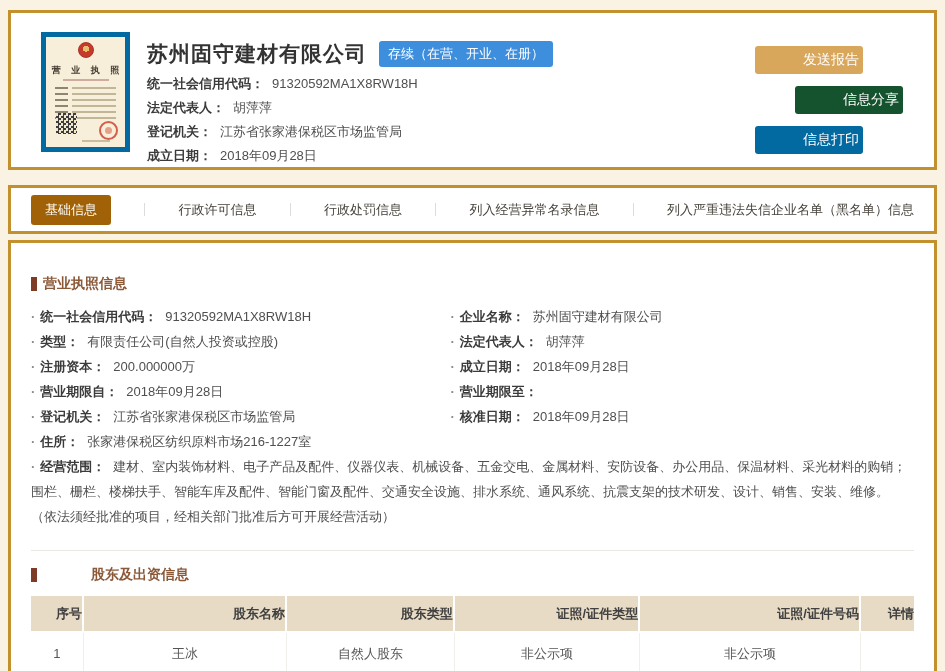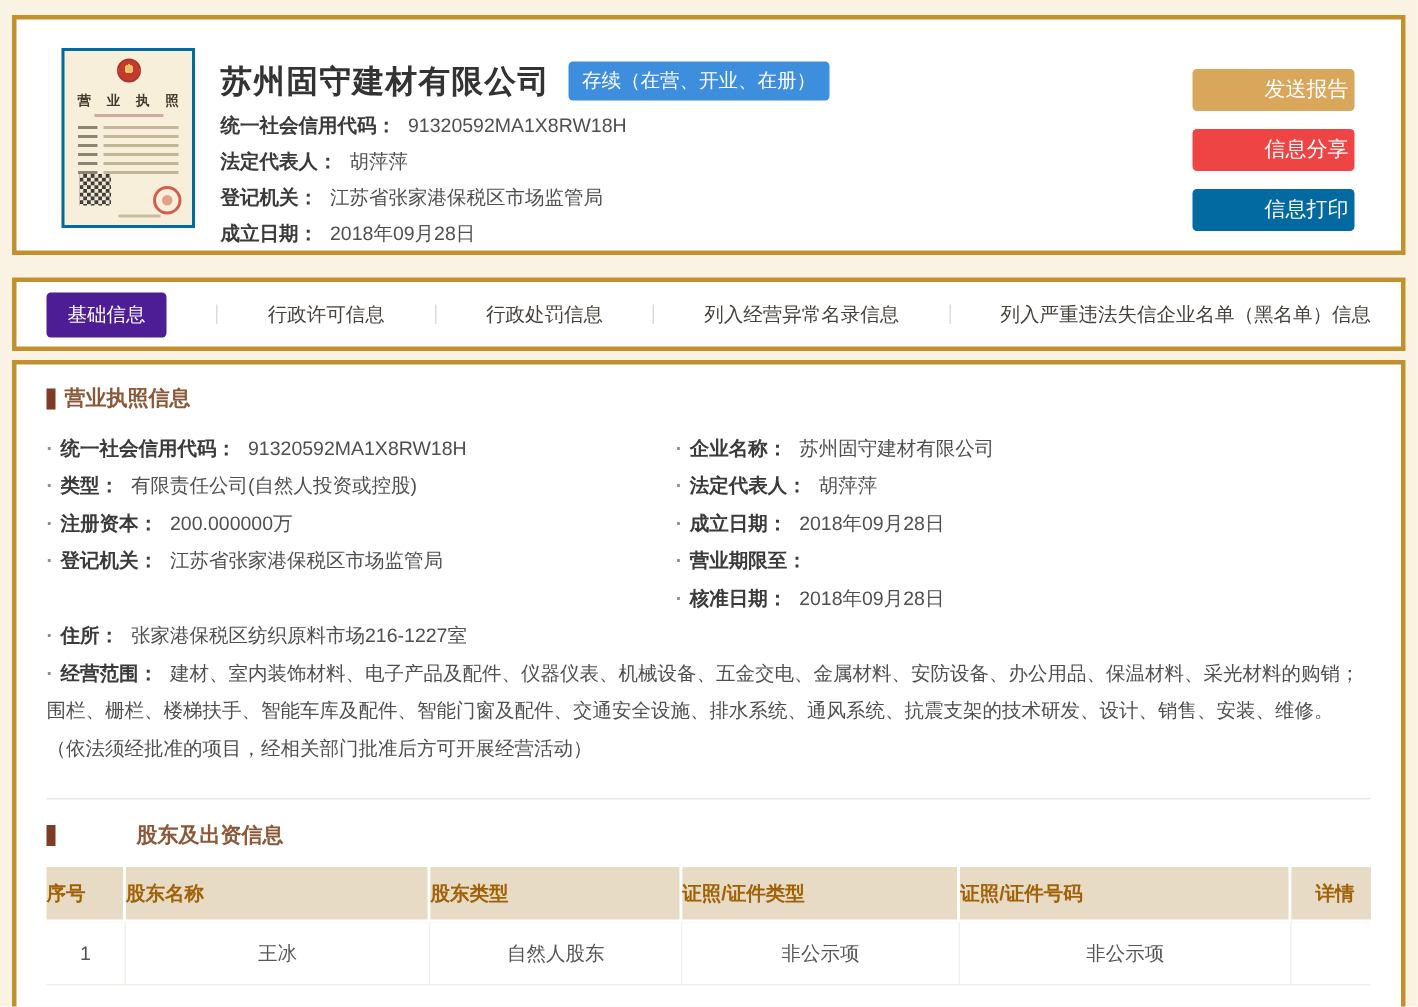--- a/index.html
+++ b/index.html
@@ -13,21 +13,21 @@
   .card {
     position: absolute; left: 8px; width: 929px;
     background: #fff;
     border: 3px solid #C2902C;
   }
   
   #header-card { top: 10px; height: 160px; }
   .license {
     position: absolute; left: 30px; top: 19px;
     width: 89px; height: 120px;
-    background: #F7EFDA; border: 2px solid #0369a1;
+    background: #F7EFDA; border: 5px solid #0369a1;
   }
   .emblem {
     position: absolute; top: 5px; left: 50%; transform: translateX(-50%);
     width: 16px; height: 16px; border-radius: 50%;
     background: radial-gradient(circle at 50% 42%, #E8C06A 0 3px, #C43A2B 3px);
     border: 1px solid #A93226;
   }
   .lic-title {
     position: absolute; top: 27px; width: 100%;
     text-align: center; font-size: 9px; font-weight: bold;
@@ -66,59 +66,59 @@
   .hfld .lbl { font-weight: bold; color: #3B3B3B; }
   .hfld .val { color: #4F4F4F; margin-left: 8px; }
 
   .hbtns { position: absolute; right: 31px; top: 33px; display: flex; flex-direction: column; gap: 12px; }
   .hbtn {
     width: 108px; height: 28px; border: none; border-radius: 3px;
     color: #fff; font-size: 14px; text-align: right; padding-right: 4px;
     font-family: "Liberation Sans", sans-serif; cursor: pointer;
   }
   .hbtn.b0 { background: #D8A75B; }
-  .hbtn.b1 { background: #ef4444; }
+  .hbtn.b1 { background: #14532d; margin-left: 40px; }
   .hbtn.b2 { background: #0369a1; }
 
   
   #tab-card { top: 185px; height: 49px; }
   .tabs {
     height: 100%; display: flex; align-items: center;
     justify-content: space-between; padding: 0 20px;
   }
   .tab { font-size: 13px; color: #45413B; cursor: pointer; white-space: nowrap; }
   .tab.active {
-    background: #4c1d95; color: #fff;
+    background: #a16207; color: #fff;
     padding: 6px 14px; border-radius: 3px;
   }
   .tab-div { width: 1px; height: 13px; background: #DCDCDC; }
 
   
   #content-card { top: 240px; height: 470px; padding: 12px 20px 0 20px; }
-  .sec-title { display: flex; align-items: center; margin-top: 2px; }
+  .sec-title { display: flex; align-items: center; margin-top: 20px; }
   .sec-bar { width: 6px; height: 14px; background: #7E3B26; margin-right: 6px; }
   .sec-text { font-size: 14px; font-weight: bold; color: #8B5838; }
 
   .info-cols { display: flex; margin-top: 11px; }
   .info-col-left { width: 47.5%; }
   .info-col-right { flex: 1; }
   .fld { font-size: 13px; line-height: 25px; white-space: nowrap; }
   .fld::before { content: "·"; color: #8a8a8a; font-weight: bold; margin-right: 5px; }
   .fld .lbl { font-weight: bold; color: #3B3B3B; }
   .fld .val { color: #4F4F4F; margin-left: 8px; }
   .fld-full { font-size: 13px; line-height: 25px; margin-top: 0; }
   .fld-full.wrap { white-space: normal; }
 
   .hr { border-top: 1px solid #E9E7E1; margin-top: 21px; }
   .sec2 { margin-top: 15px; gap: 48px; }
 
   table.sh-table { width: 100%; border-collapse: separate; border-spacing: 0; margin-top: 12px; }
   .sh-table thead th {
-    background: #E8DBC5; color: #a16207; font-size: 13px; font-weight: bold;
-    height: 37px; text-align: left;
+    background: #E8DBC5; color: #404040; font-size: 13px; font-weight: bold;
+    height: 37px; text-align: right;
     border-right: 2px solid #fff; border-bottom: 2px solid #fff;
   }
   .sh-table thead th:last-child { border-right: none; padding-left: 16px; }
   .sh-table tbody td {
     font-size: 13px; color: #555; height: 42px; text-align: center;
     background: #fff; border-right: 1px solid #F1EFE9; border-bottom: 1px solid #F1EFE9;
   }
   .sh-table tbody td:last-child { border-right: none; }
 </style>
 </head>
@@ -208,20 +208,21 @@
   <div class="sec-title">
     <span class="sec-bar"></span>
     <span class="sec-text">营业执照信息</span>
   </div>
 
   <div class="info-cols">
     <div class="info-col-left">
       <div class="fld"><span class="lbl">统一社会信用代码：</span><span class="val">91320592MA1X8RW18H</span></div>
       <div class="fld"><span class="lbl">类型：</span><span class="val">有限责任公司(自然人投资或控股)</span></div>
       <div class="fld"><span class="lbl">注册资本：</span><span class="val">200.000000万</span></div>
+      <div class="fld"><span class="lbl">营业期限自：</span><span class="val">2018年09月28日</span></div>
       <div class="fld"><span class="lbl">登记机关：</span><span class="val">江苏省张家港保税区市场监管局</span></div>
     </div>
     <div class="info-col-right">
       <div class="fld"><span class="lbl">企业名称：</span><span class="val">苏州固守建材有限公司</span></div>
       <div class="fld"><span class="lbl">法定代表人：</span><span class="val">胡萍萍</span></div>
       <div class="fld"><span class="lbl">成立日期：</span><span class="val">2018年09月28日</span></div>
       <div class="fld"><span class="lbl">营业期限至：</span><span class="val"></span></div>
       <div class="fld"><span class="lbl">核准日期：</span><span class="val">2018年09月28日</span></div>
     </div>
   </div>

